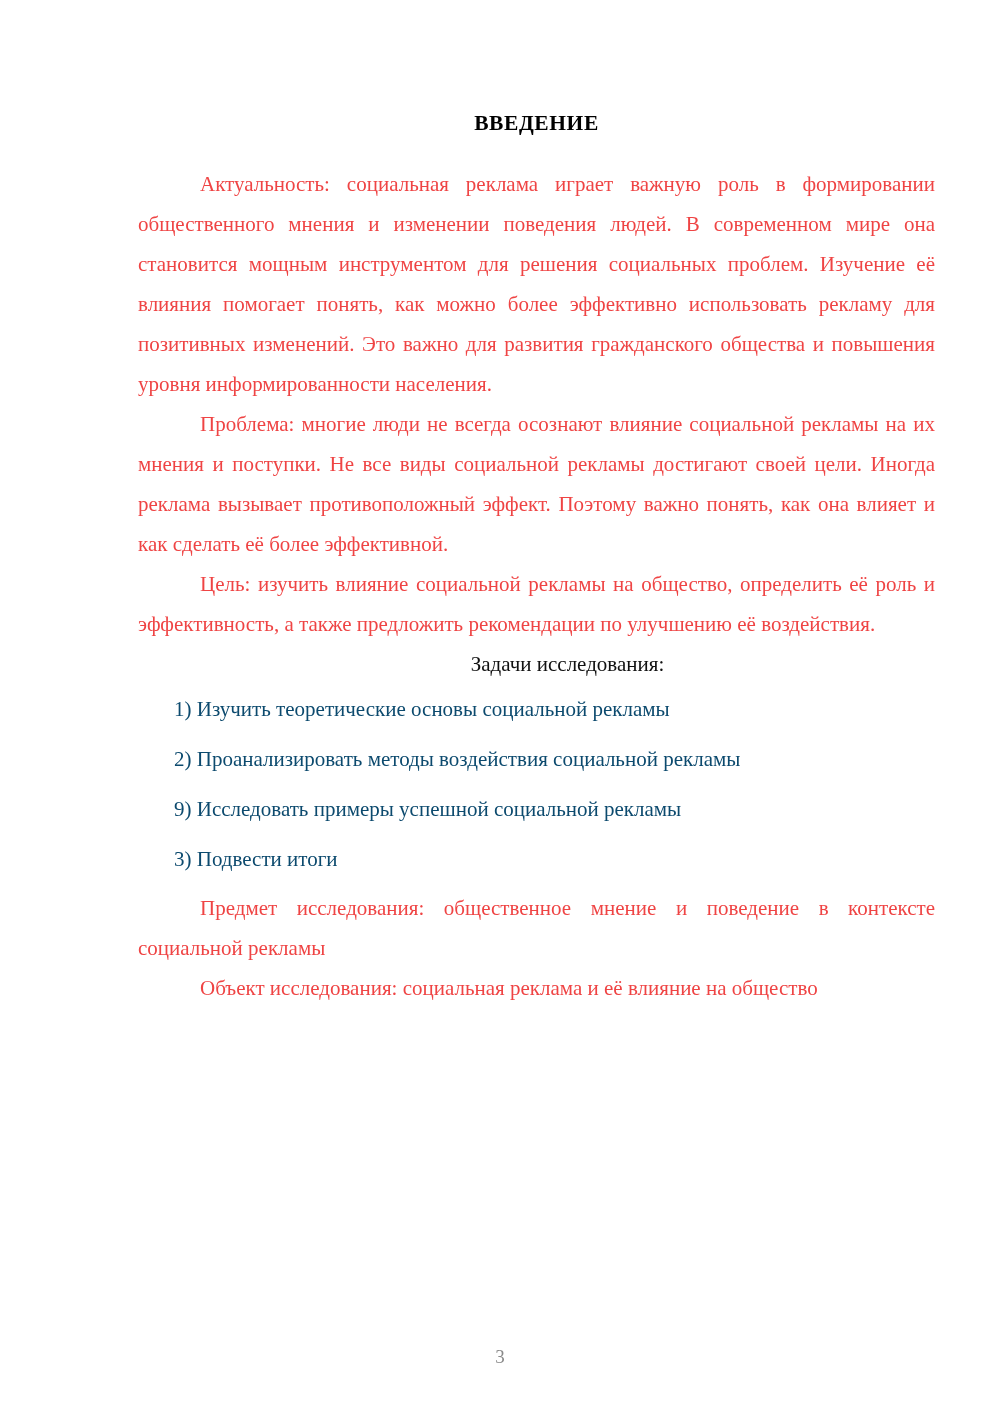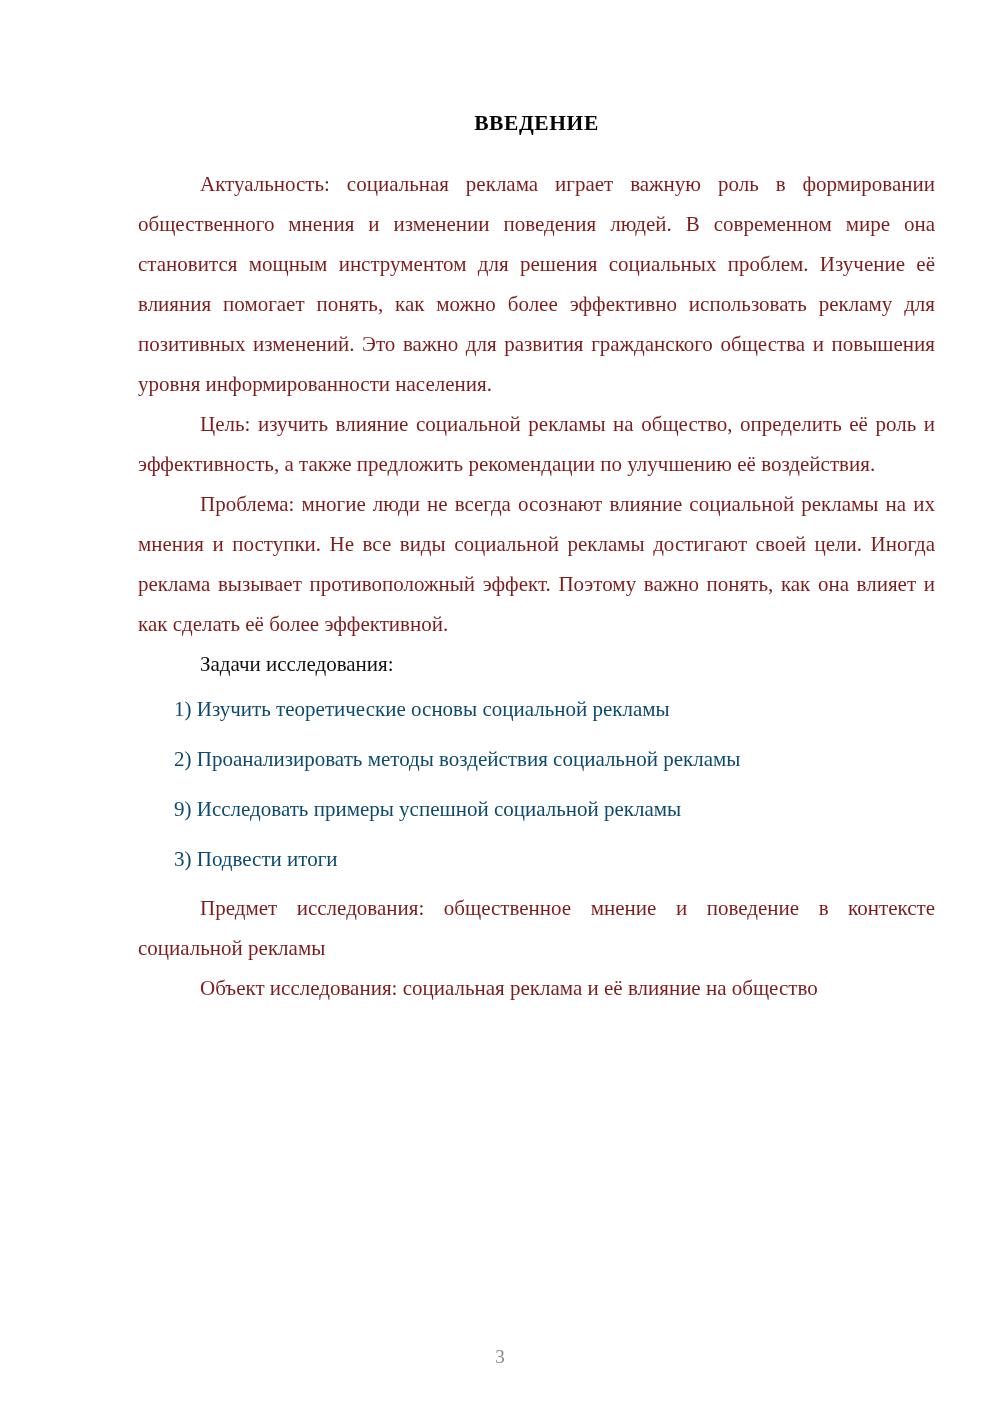--- a/index.html
+++ b/index.html
@@ -33,41 +33,41 @@
     text-align: center;
     letter-spacing: 0.6px;
     margin: 0;
     padding-top: 97px;
     line-height: 1.0;
   }
 
   .para {
     font-family: "Liberation Serif", "DejaVu Serif", serif;
     font-size: 21px;
-    color: #7f1d1d;
+    color: #ef4444;
     text-align: justify;
     text-justify: inter-word;
     line-height: 40px;
     margin: 0;
     text-indent: 62px;
     hyphens: none;
   }
 
   .para.first-para {
     margin-top: 19px;
   }
 
   .tasks-heading {
     font-family: "Liberation Serif", "DejaVu Serif", serif;
     font-size: 21px;
     color: #111111;
     line-height: 40px;
     margin: 0;
     text-indent: 62px;
-    text-align: left;
+    text-align: center;
   }
 
   .task-list {
     list-style: none;
     margin: 0;
     padding: 0;
   }
 
   .task-item {
     font-family: "Liberation Serif", "DejaVu Serif", serif;
@@ -100,23 +100,23 @@
 <div class="page">
 
   <div class="content">
 
     <h1 class="doc-title">ВВЕДЕНИЕ</h1>
 
     <div class="spacer-sm"></div>
 
     <p class="para first-para">Актуальность: социальная реклама играет важную роль в формировании общественного мнения и изменении поведения людей. В современном мире она становится мощным инструментом для решения социальных проблем. Изучение её влияния помогает понять, как можно более эффективно использовать рекламу для позитивных изменений. Это важно для развития гражданского общества и повышения уровня информированности населения.</p>
 
+    <p class="para">Проблема: многие люди не всегда осознают влияние социальной рекламы на их мнения и поступки. Не все виды социальной рекламы достигают своей цели. Иногда реклама вызывает противоположный эффект. Поэтому важно понять, как она влияет и как сделать её более эффективной.</p>
+
     <p class="para">Цель: изучить влияние социальной рекламы на общество, определить её роль и эффективность, а также предложить рекомендации по улучшению её воздействия.</p>
-
-    <p class="para">Проблема: многие люди не всегда осознают влияние социальной рекламы на их мнения и поступки. Не все виды социальной рекламы достигают своей цели. Иногда реклама вызывает противоположный эффект. Поэтому важно понять, как она влияет и как сделать её более эффективной.</p>
 
     <p class="tasks-heading">Задачи исследования:</p>
 
     <ul class="task-list">
       <li class="task-item">1) Изучить теоретические основы социальной рекламы</li>
       <li class="task-item">2) Проанализировать методы воздействия социальной рекламы</li>
       <li class="task-item">9) Исследовать примеры успешной социальной рекламы</li>
       <li class="task-item">3) Подвести итоги</li>
     </ul>
 

